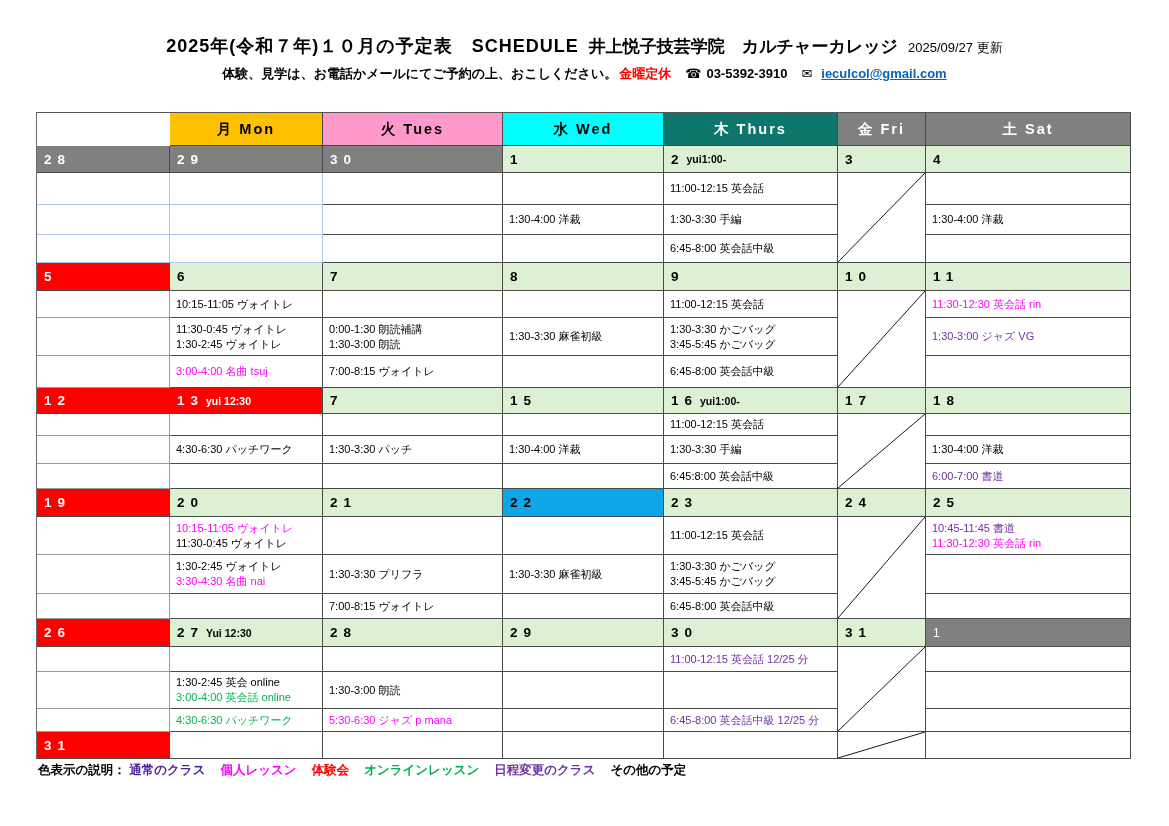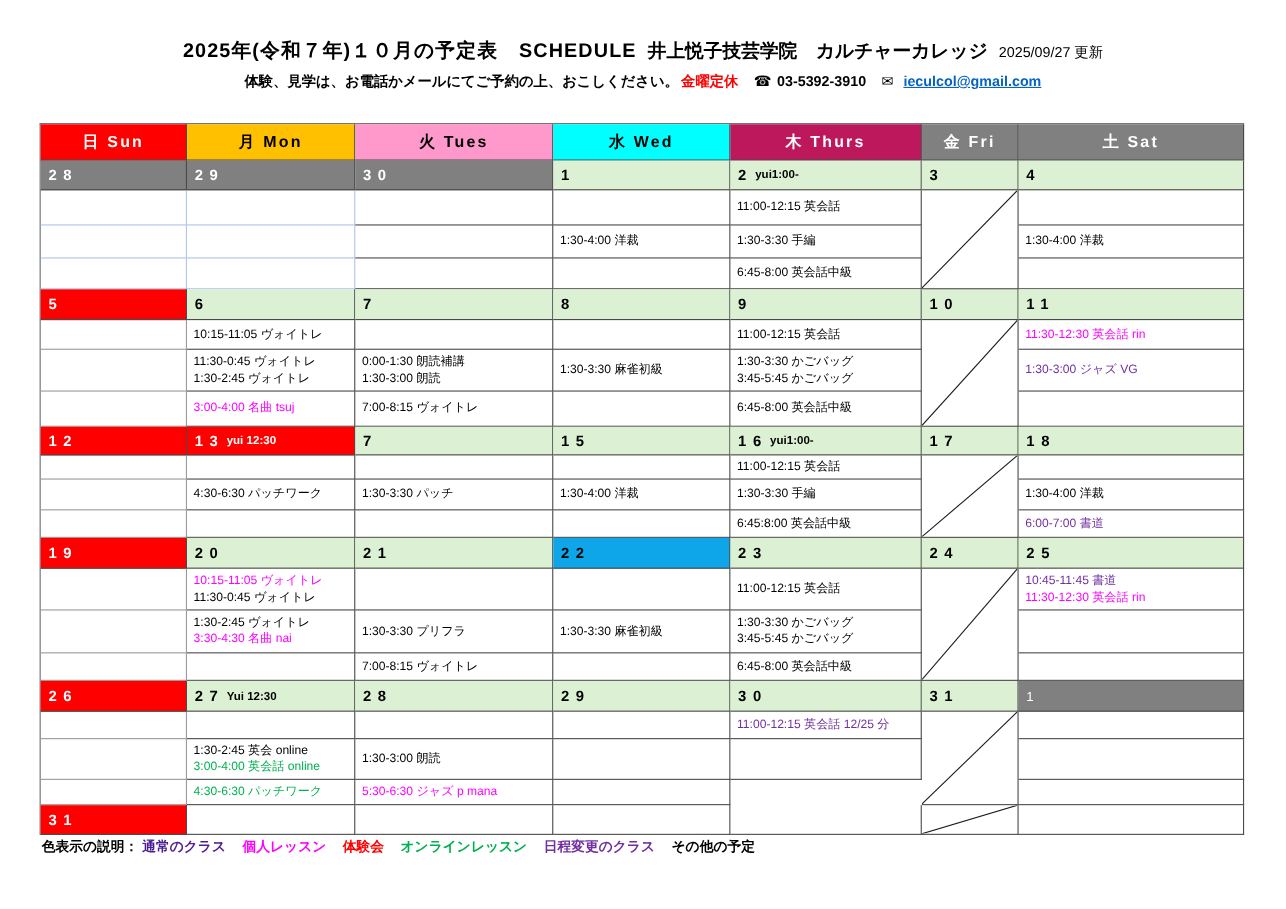--- a/index.html
+++ b/index.html
@@ -52,25 +52,24 @@
 <div class="titlebar">
   <div class="t1">
     <span class="t1-main">2025年(令和７年)１０月の予定表　SCHEDULE</span><span class="t1-school">井上悦子技芸学院　カルチャーカレッジ</span><span class="t1-upd">2025/09/27 更新</span>
   </div>
   <div class="t2">
     <span>体験、見学は、お電話かメールにてご予約の上、おこしください。</span><span class="red">金曜定休</span><span class="seg"><span class="icon">☎</span><span>03-5392-3910</span></span><span class="seg"><span class="icon">✉</span><a class="email" href="#">ieculcol@gmail.com</a></span>
   </div>
 </div>
 
 <div class="cal">
-    <div class="cell hdr" style="grid-area: 1 / 1; background: rgb(255, 0, 0); color: rgb(255, 255, 255);">日 Sun</div>
     <div class="cell hdr" style="grid-area: 1 / 2; background: rgb(255, 192, 0); color: rgb(0, 0, 0);">月 Mon</div>
     <div class="cell hdr" style="grid-area: 1 / 3; background: rgb(255, 153, 204); color: rgb(0, 0, 0);">火 Tues</div>
     <div class="cell hdr" style="grid-area: 1 / 4; background: rgb(0, 255, 255); color: rgb(0, 0, 0);">水 Wed</div>
-    <div class="cell hdr" style="grid-area: 1 / 5; background: #be185d; color: rgb(255, 255, 255);">木 Thurs</div>
+    <div class="cell hdr" style="grid-area: 1 / 5; background: #0f766e; color: rgb(255, 255, 255);">木 Thurs</div>
     <div class="cell hdr" style="grid-area: 1 / 6; background: rgb(128, 128, 128); color: rgb(255, 255, 255);">金 Fri</div>
     <div class="cell hdr" style="grid-area: 1 / 7; background: rgb(128, 128, 128); color: rgb(255, 255, 255);">土 Sat</div>
     <div class="cell date past" style="grid-area: 2 / 1; background: rgb(128, 128, 128); color: rgb(255, 255, 255);">
       <span class="dnum">28</span>
     </div>
     <div class="cell evt lb" style="grid-area: 3 / 1;"></div>
     <div class="cell evt lb" style="grid-area: 4 / 1;"></div>
     <div class="cell evt lb" style="grid-area: 5 / 1;"></div>
     <div class="cell date past" style="grid-area: 2 / 2; background: rgb(128, 128, 128); color: rgb(255, 255, 255);">
       <span class="dnum">29</span>
@@ -352,20 +351,23 @@
     <div class="cell evt" style="grid-area: 19 / 4;"></div>
     <div class="cell evt" style="grid-area: 20 / 4;"></div>
     <div class="cell evt" style="grid-area: 21 / 4;"></div>
     <div class="cell date open" style="grid-area: 18 / 5; background: rgb(220, 241, 211); color: rgb(0, 0, 0);">
       <span class="dnum">30</span>
     </div>
     <div class="cell evt" style="grid-area: 19 / 5;">
       <div class="line" style="color: rgb(112, 48, 160);">11:00-12:15 英会話 12/25 分</div>
     </div>
     <div class="cell evt" style="grid-area: 20 / 5;"></div>
+    <div class="cell evt" style="grid-area: 21 / 5;">
+      <div class="line" style="color: rgb(112, 48, 160);">6:45-8:00 英会話中級 12/25 分</div>
+    </div>
     <div class="cell date open" style="grid-area: 18 / 6; background: rgb(220, 241, 211); color: rgb(0, 0, 0);">
       <span class="dnum">31</span>
     </div>
     <div class="cell diag" style="grid-area: 19 / 6 / span 3;">
       <svg viewBox="0 0 100 100" preserveAspectRatio="none">
         <line x1="0" y1="100" x2="100" y2="0" stroke="#1a1a1a" stroke-width="1" vector-effect="non-scaling-stroke"></line>
       </svg>
     </div>
     <div class="cell date next" style="grid-area: 18 / 7; background: rgb(128, 128, 128); color: rgb(255, 255, 255);">
       <span class="dnum">1</span>

